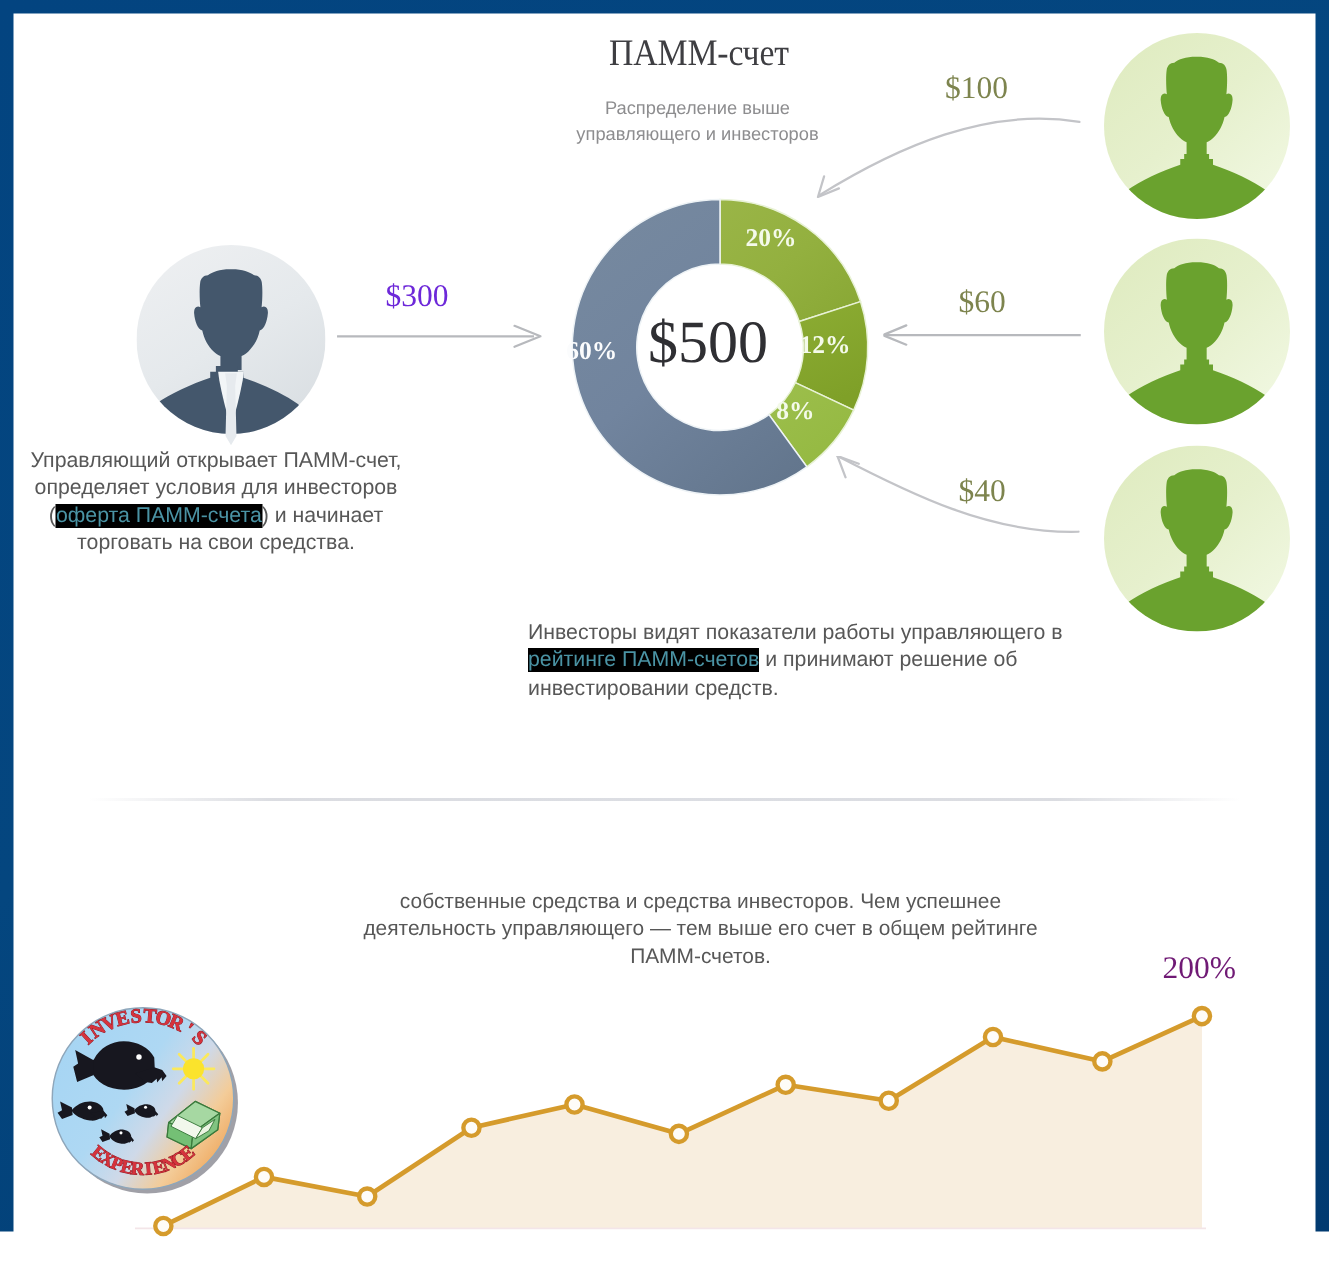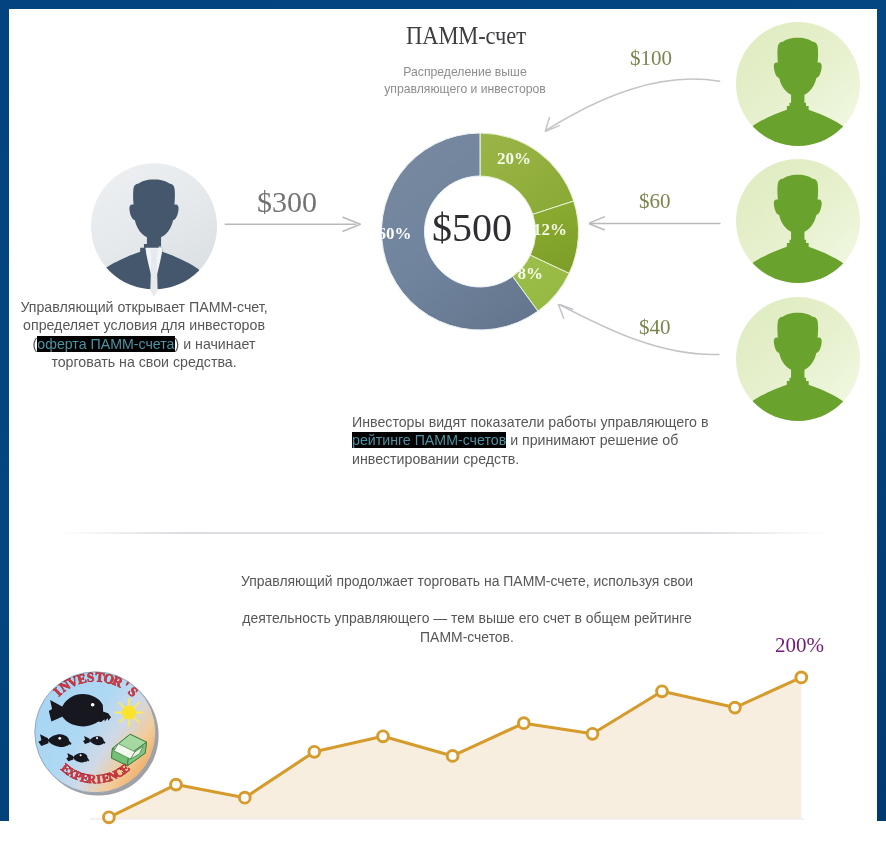--- a/index.html
+++ b/index.html
@@ -6,21 +6,21 @@
   body{width:886px;height:847px;overflow:hidden;font-family:"Liberation Sans",sans-serif;}
   #frame{position:absolute;left:0;top:0;width:886px;height:821px;
     background:linear-gradient(150deg,#034480 0%,#04467f 45%,#013a70 100%);}
   #canvas{position:absolute;left:9px;top:9px;width:868px;height:828px;background:#fff;overflow:hidden;}
   .abs{position:absolute;}
   
   #title{left:337px;top:13px;width:240px;text-align:center;font-family:"Liberation Serif",serif;
      font-size:25px;color:#3e3e42;letter-spacing:-0.1px;transform:scaleX(0.9);}
   #subtitle{left:351px;top:55px;width:210px;text-align:center;font-size:12.2px;color:#8d8d8f;line-height:17.2px;}
   
-  .money{font-family:"Liberation Serif",serif;font-size:30px;color:#737373;}
+  .money{font-family:"Liberation Serif",serif;font-size:21px;color:#6d28d9;}
   .money.g{color:#7d844e;font-size:21px;}
   
   .para{font-size:14.2px;color:#575757;line-height:18.4px;}
   .lnk{color:#4a93a4;background:#000000;}
   
   .pct{position:absolute;font-family:"Liberation Serif",serif;font-weight:bold;font-size:17px;
      color:#f4faea;}
   #pct60{color:#fbfcfd;}
   #amt500{position:absolute;font-family:"Liberation Serif",serif;font-size:40px;color:#2f2f33;}
   #pct200{position:absolute;font-family:"Liberation Serif",serif;font-size:21px;color:#701a75;}
@@ -153,22 +153,22 @@
       <span>торговать на свои средства.</span>
     </div>
 
     <div class="abs para" style="left:343px;top:404px;width:380px;text-align:left;">
       <span>Инвесторы видят показатели работы управляющего в</span><br>
       <a class="lnk" style="text-decoration:none;">рейтинге ПАММ-счетов</a><span> и принимают решение об</span><br>
       <span>инвестировании средств.</span>
     </div>
 
     <div class="abs para" style="left:208px;top:563px;width:500px;text-align:center;font-size:13.95px;line-height:18.5px;">
-      <span>Управляющий продолжает торговать на ПАММ-счете, используя свои</span><br>
       <br>
+      <span>собственные средства и средства инвесторов. Чем успешнее</span><br>
       <span>деятельность управляющего — тем выше его счет в общем рейтинге</span><br>
       <span>ПАММ-счетов.</span>
     </div>
 
     <div class="abs" style="left:50px;top:523px;width:768px;height:2px;
          background:linear-gradient(to right,rgba(255,255,255,0) 0%,rgba(210,212,218,0.8) 16%,rgba(216,218,224,0.9) 50%,rgba(210,212,218,0.8) 84%,rgba(255,255,255,0) 100%);"></div>
 
     <svg class="abs" id="growthchart" style="left:81px;top:651px;" width="730" height="168" viewBox="0 0 730 168">
       <path d="M18.9,157.3 L86.0,124.6 L154.8,137.7 L224.3,91.8 L293.0,76.3 L362.6,95.9 L433.8,63.2 L502.5,73.8 L572.0,31.3 L644.9,47.6 L711.3,17.4 L711.3,158.6 L18.9,158.6 Z" fill="#f8eedf"></path>
       <path d="M0,158.9 L714,158.9" stroke="#f3e5e8" stroke-width="1.1" fill="none"></path>

